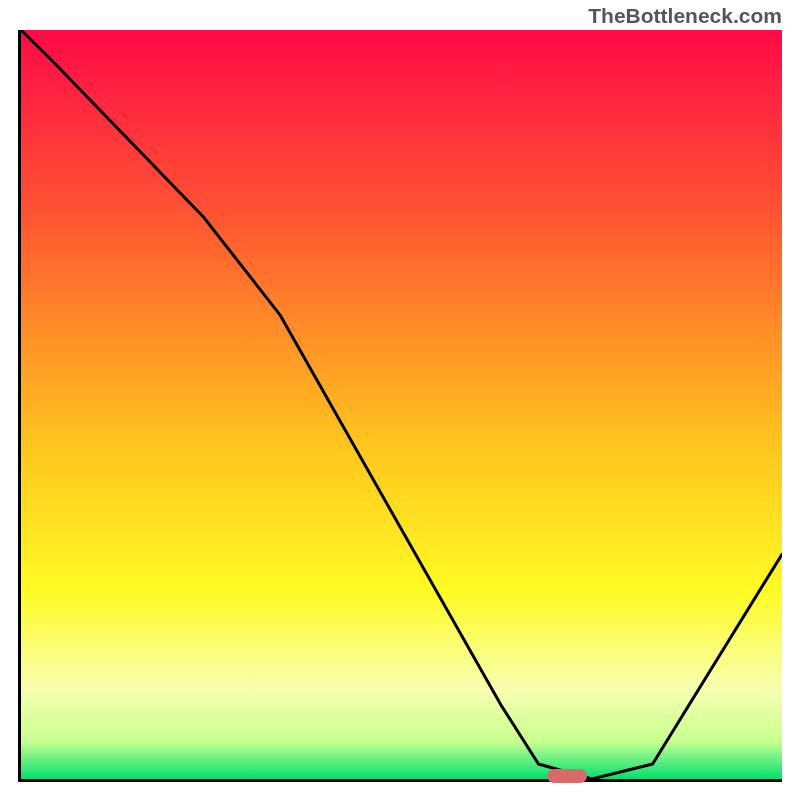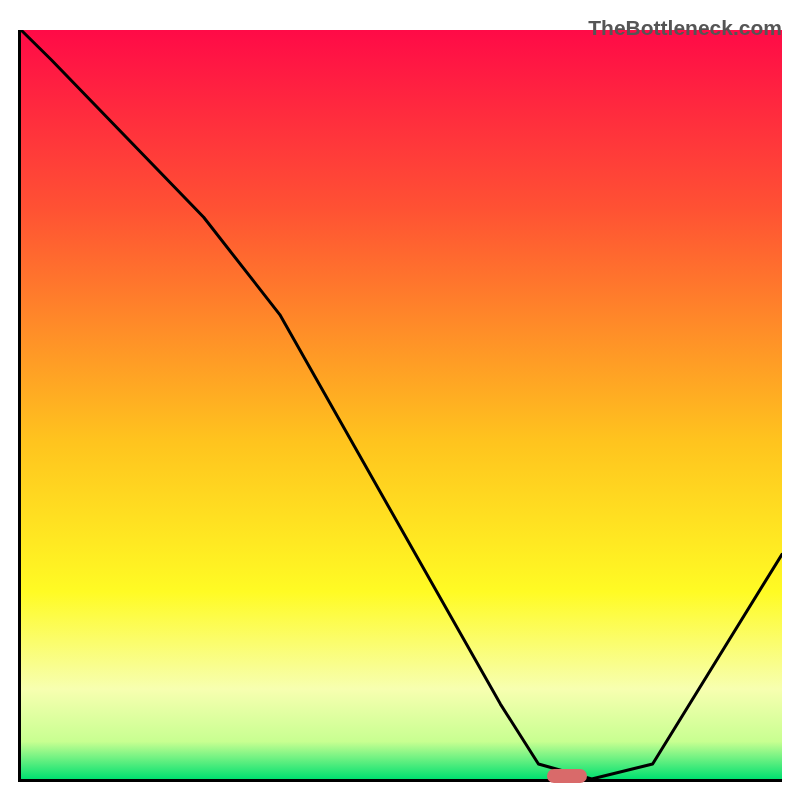--- a/index.html
+++ b/index.html
@@ -6,21 +6,21 @@
   body {
     width: 800px;
     height: 800px;
     background: #ffffff;
     position: relative;
     font-family: Arial, sans-serif;
     overflow: hidden;
   }
   .watermark {
     position: absolute;
-    top: 16px;
+    top: 4px;
     right: 18px;
     font-size: 21px;
     font-weight: bold;
     color: #555555;
     z-index: 10;
   }
   .plot-area {
     position: absolute;
     top: 30px;
     left: 18px;

